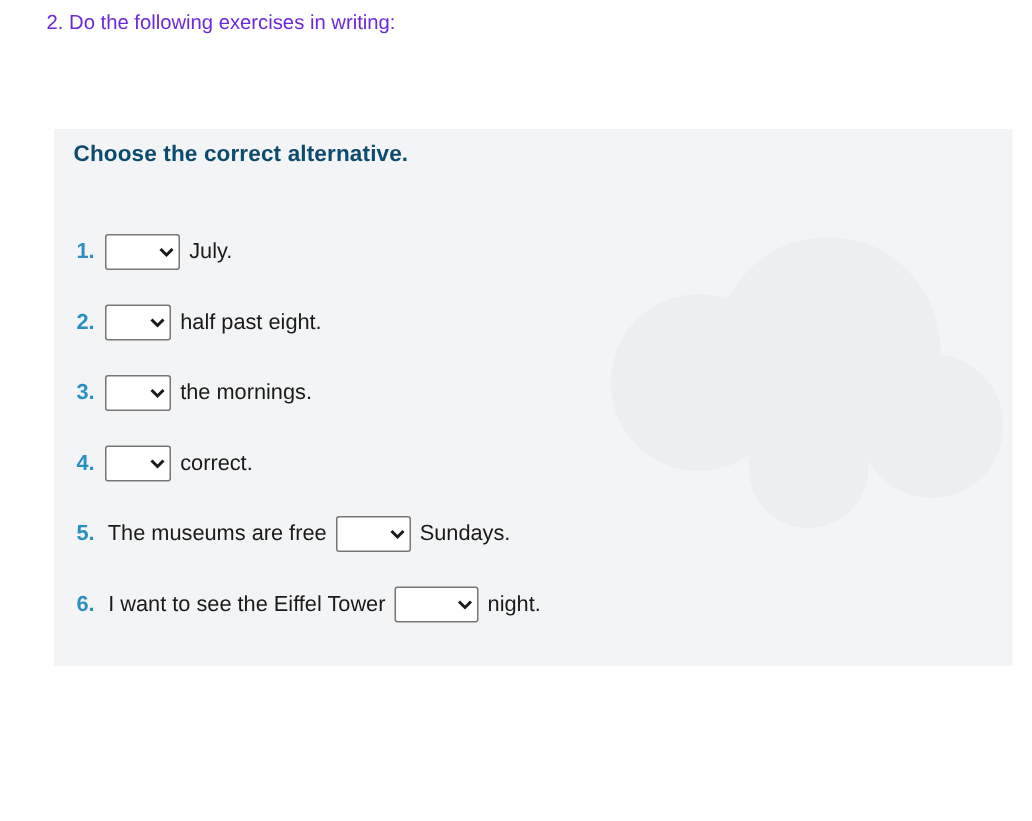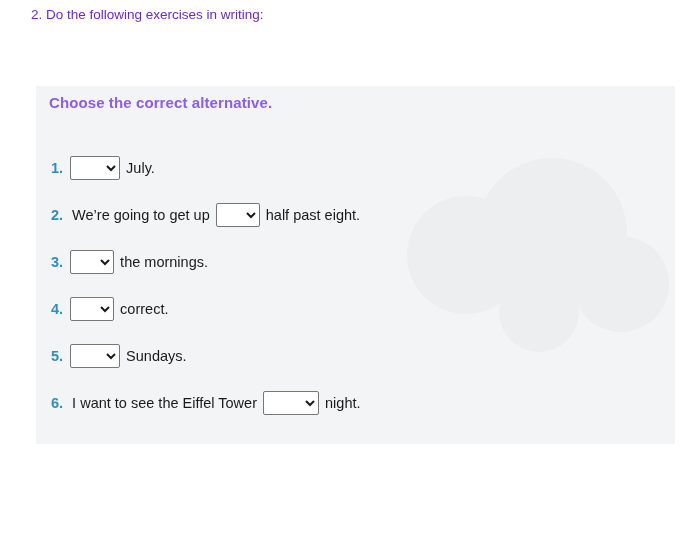--- a/index.html
+++ b/index.html
@@ -45,21 +45,21 @@
     position: relative;
     z-index: 2;
     padding: 0;
   }
   .card-title {
     position: absolute;
     left: 13px;
     top: 8px;
     font-size: 15px;
     font-weight: bold;
-    color: #8b5cf6;
+    color: #0c4a6e;
     letter-spacing: 0.1px;
   }
   .q-list {
     position: absolute;
     left: 15px;
     top: 58px;
     width: 600px;
   }
   .q-row {
     display: flex;
@@ -116,21 +116,20 @@
       <div class="q-row">
         <span class="q-num">1.</span>
         <select class="blank w-md">
           <option></option><option>in</option><option>on</option><option>at</option>
         </select>
         <span class="q-text-post"> July.</span>
       </div>
 
       <div class="q-row">
         <span class="q-num">2.</span>
-        <span class="q-text-pre"> We’re going to get up </span>
         <select class="blank w-sm">
           <option></option><option>in</option><option>on</option><option>at</option>
         </select>
         <span class="q-text-post"> half past eight.</span>
       </div>
 
       <div class="q-row">
         <span class="q-num">3.</span>
         <select class="blank w-sm">
           <option></option><option>in</option><option>on</option><option>at</option>
@@ -141,20 +140,21 @@
       <div class="q-row">
         <span class="q-num">4.</span>
         <select class="blank w-sm">
           <option></option><option>in</option><option>on</option><option>at</option>
         </select>
         <span class="q-text-post"> correct.</span>
       </div>
 
       <div class="q-row">
         <span class="q-num">5.</span>
+        <span class="q-text-pre"> The museums are free </span>
         <select class="blank w-md">
           <option></option><option>in</option><option>on</option><option>at</option>
         </select>
         <span class="q-text-post"> Sundays.</span>
       </div>
 
       <div class="q-row">
         <span class="q-num">6.</span>
         <span class="q-text-pre"> I want to see the Eiffel Tower </span>
         <select class="blank w-lg">

